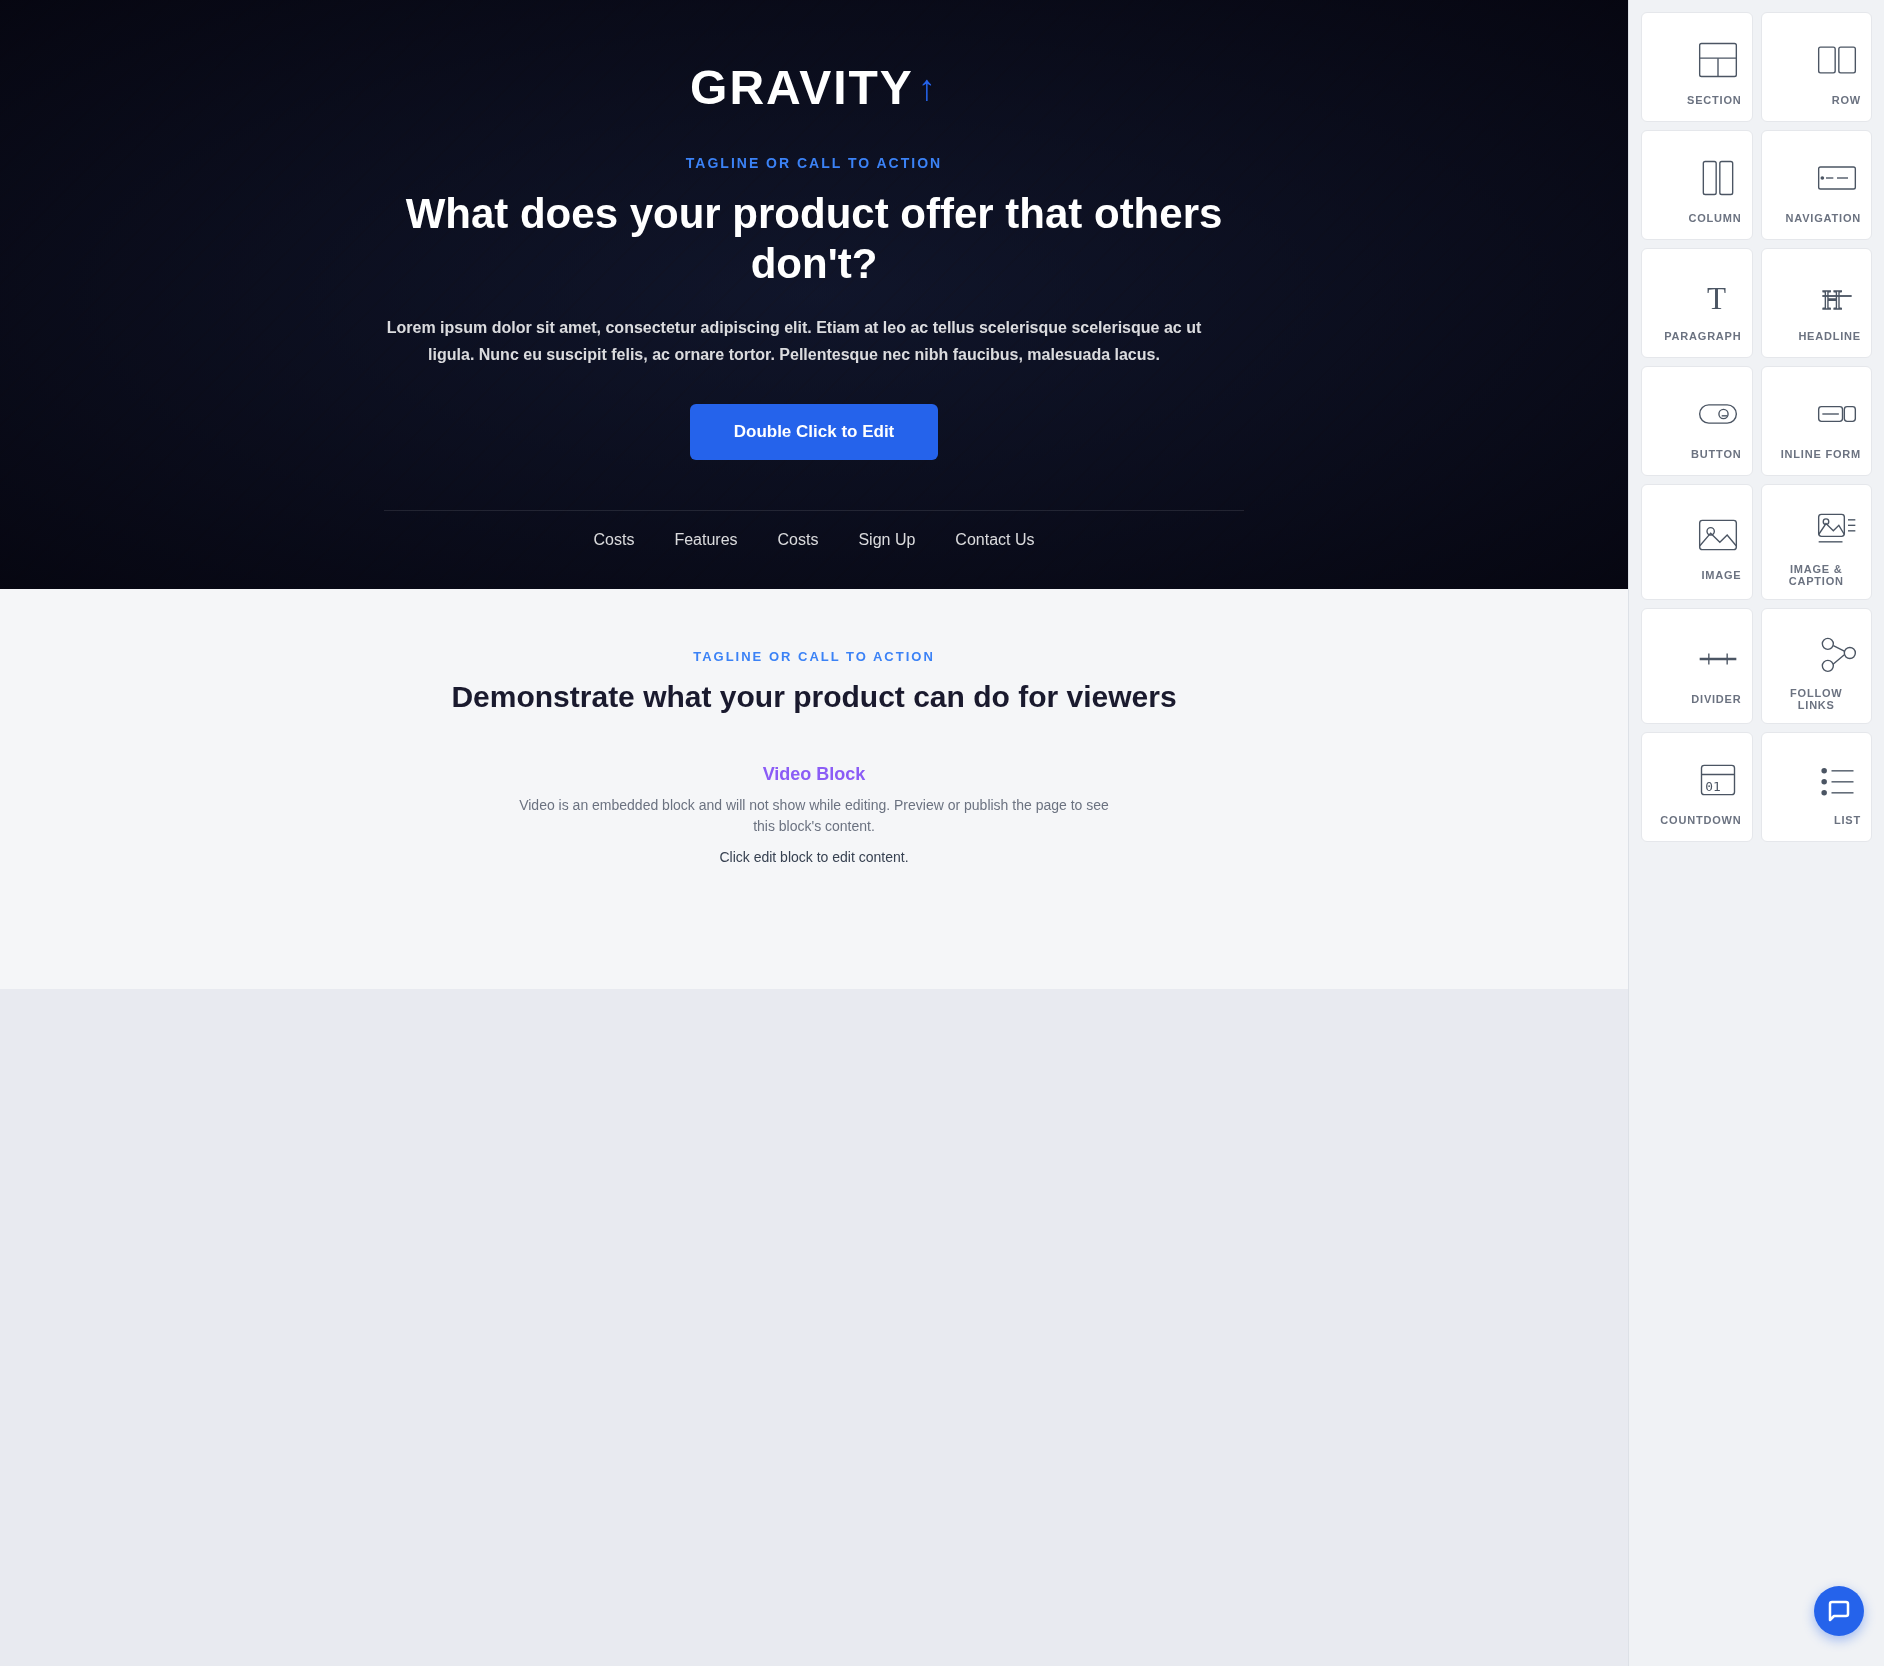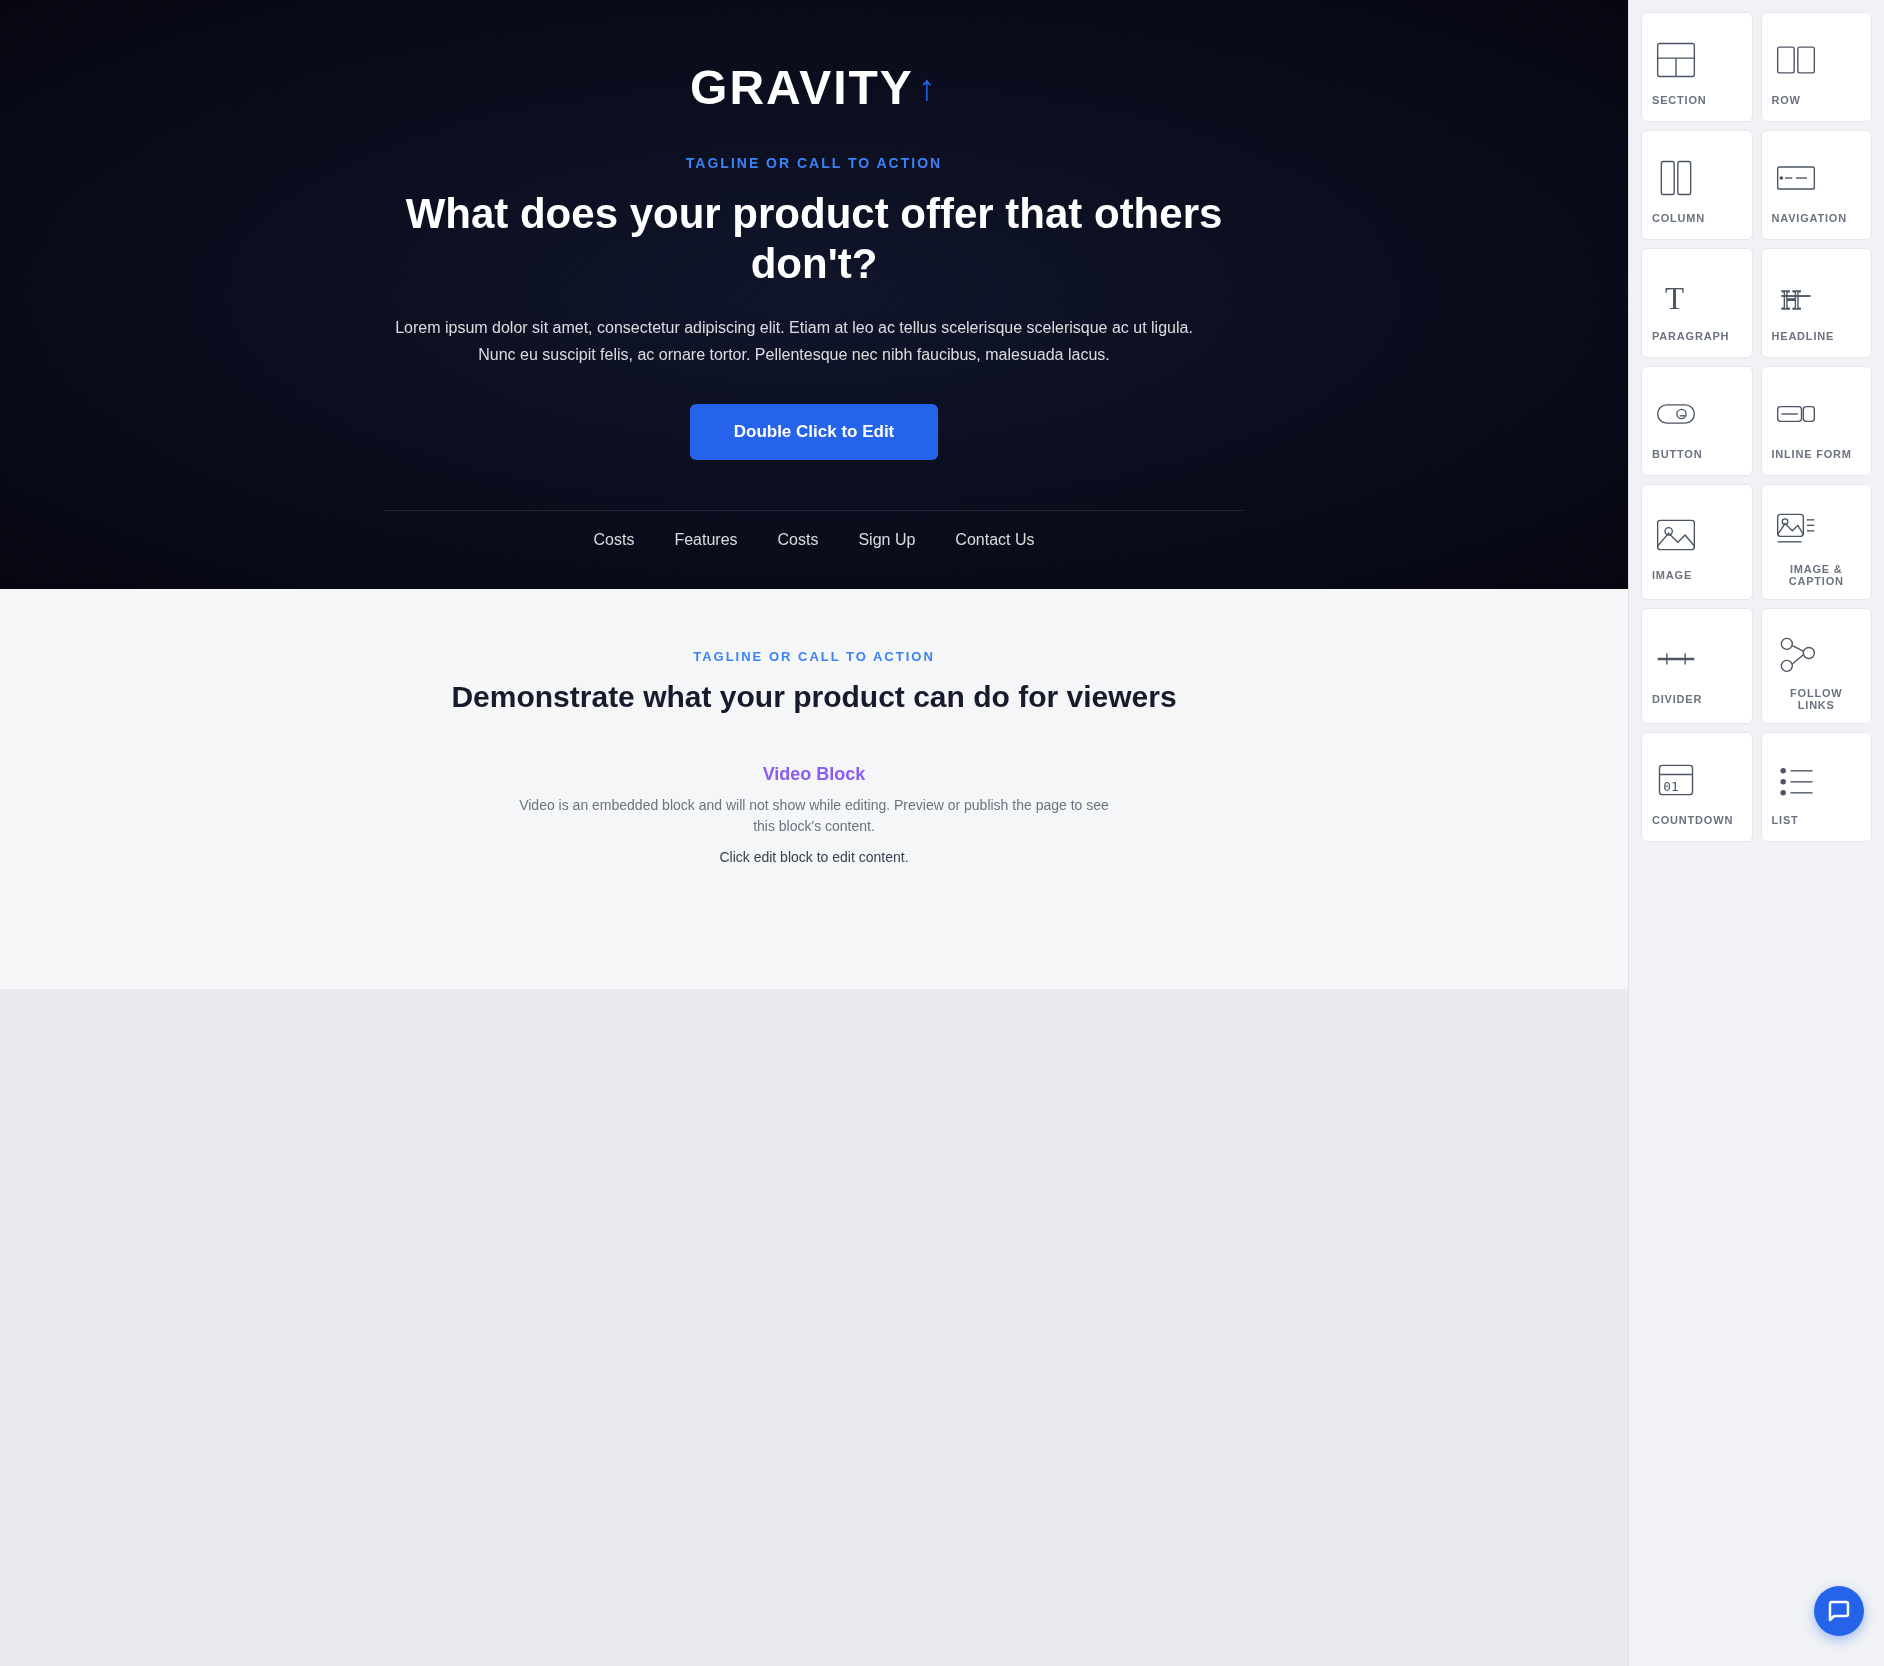--- a/index.html
+++ b/index.html
@@ -72,20 +72,21 @@
       color: white;
       line-height: 1.2;
       margin-bottom: 24px;
     }
     .hero-body {
       font-size: 16px;
       color: rgba(255,255,255,0.85);
       line-height: 1.7;
       margin-bottom: 36px;
       max-width: 820px;
+      font-weight: bold;
     }
     .hero-cta-btn {
       background: #2563eb;
       color: white;
       border: none;
       border-radius: 6px;
       padding: 18px 44px;
       font-size: 17px;
       font-weight: 700;
       cursor: pointer;
@@ -168,21 +169,21 @@
     }
 
     .widget-item {
       background: white;
       border: 1px solid #e5e7eb;
       border-radius: 6px;
       margin: 4px;
       padding: 20px 10px 12px;
       display: flex;
       flex-direction: column;
-      align-items: flex-start;
+      align-items: flex-end;
       justify-content: center;
       cursor: pointer;
       min-height: 110px;
       transition: background 0.15s;
     }
 
     .widget-icon {
       width: 48px;
       height: 48px;
       display: flex;

